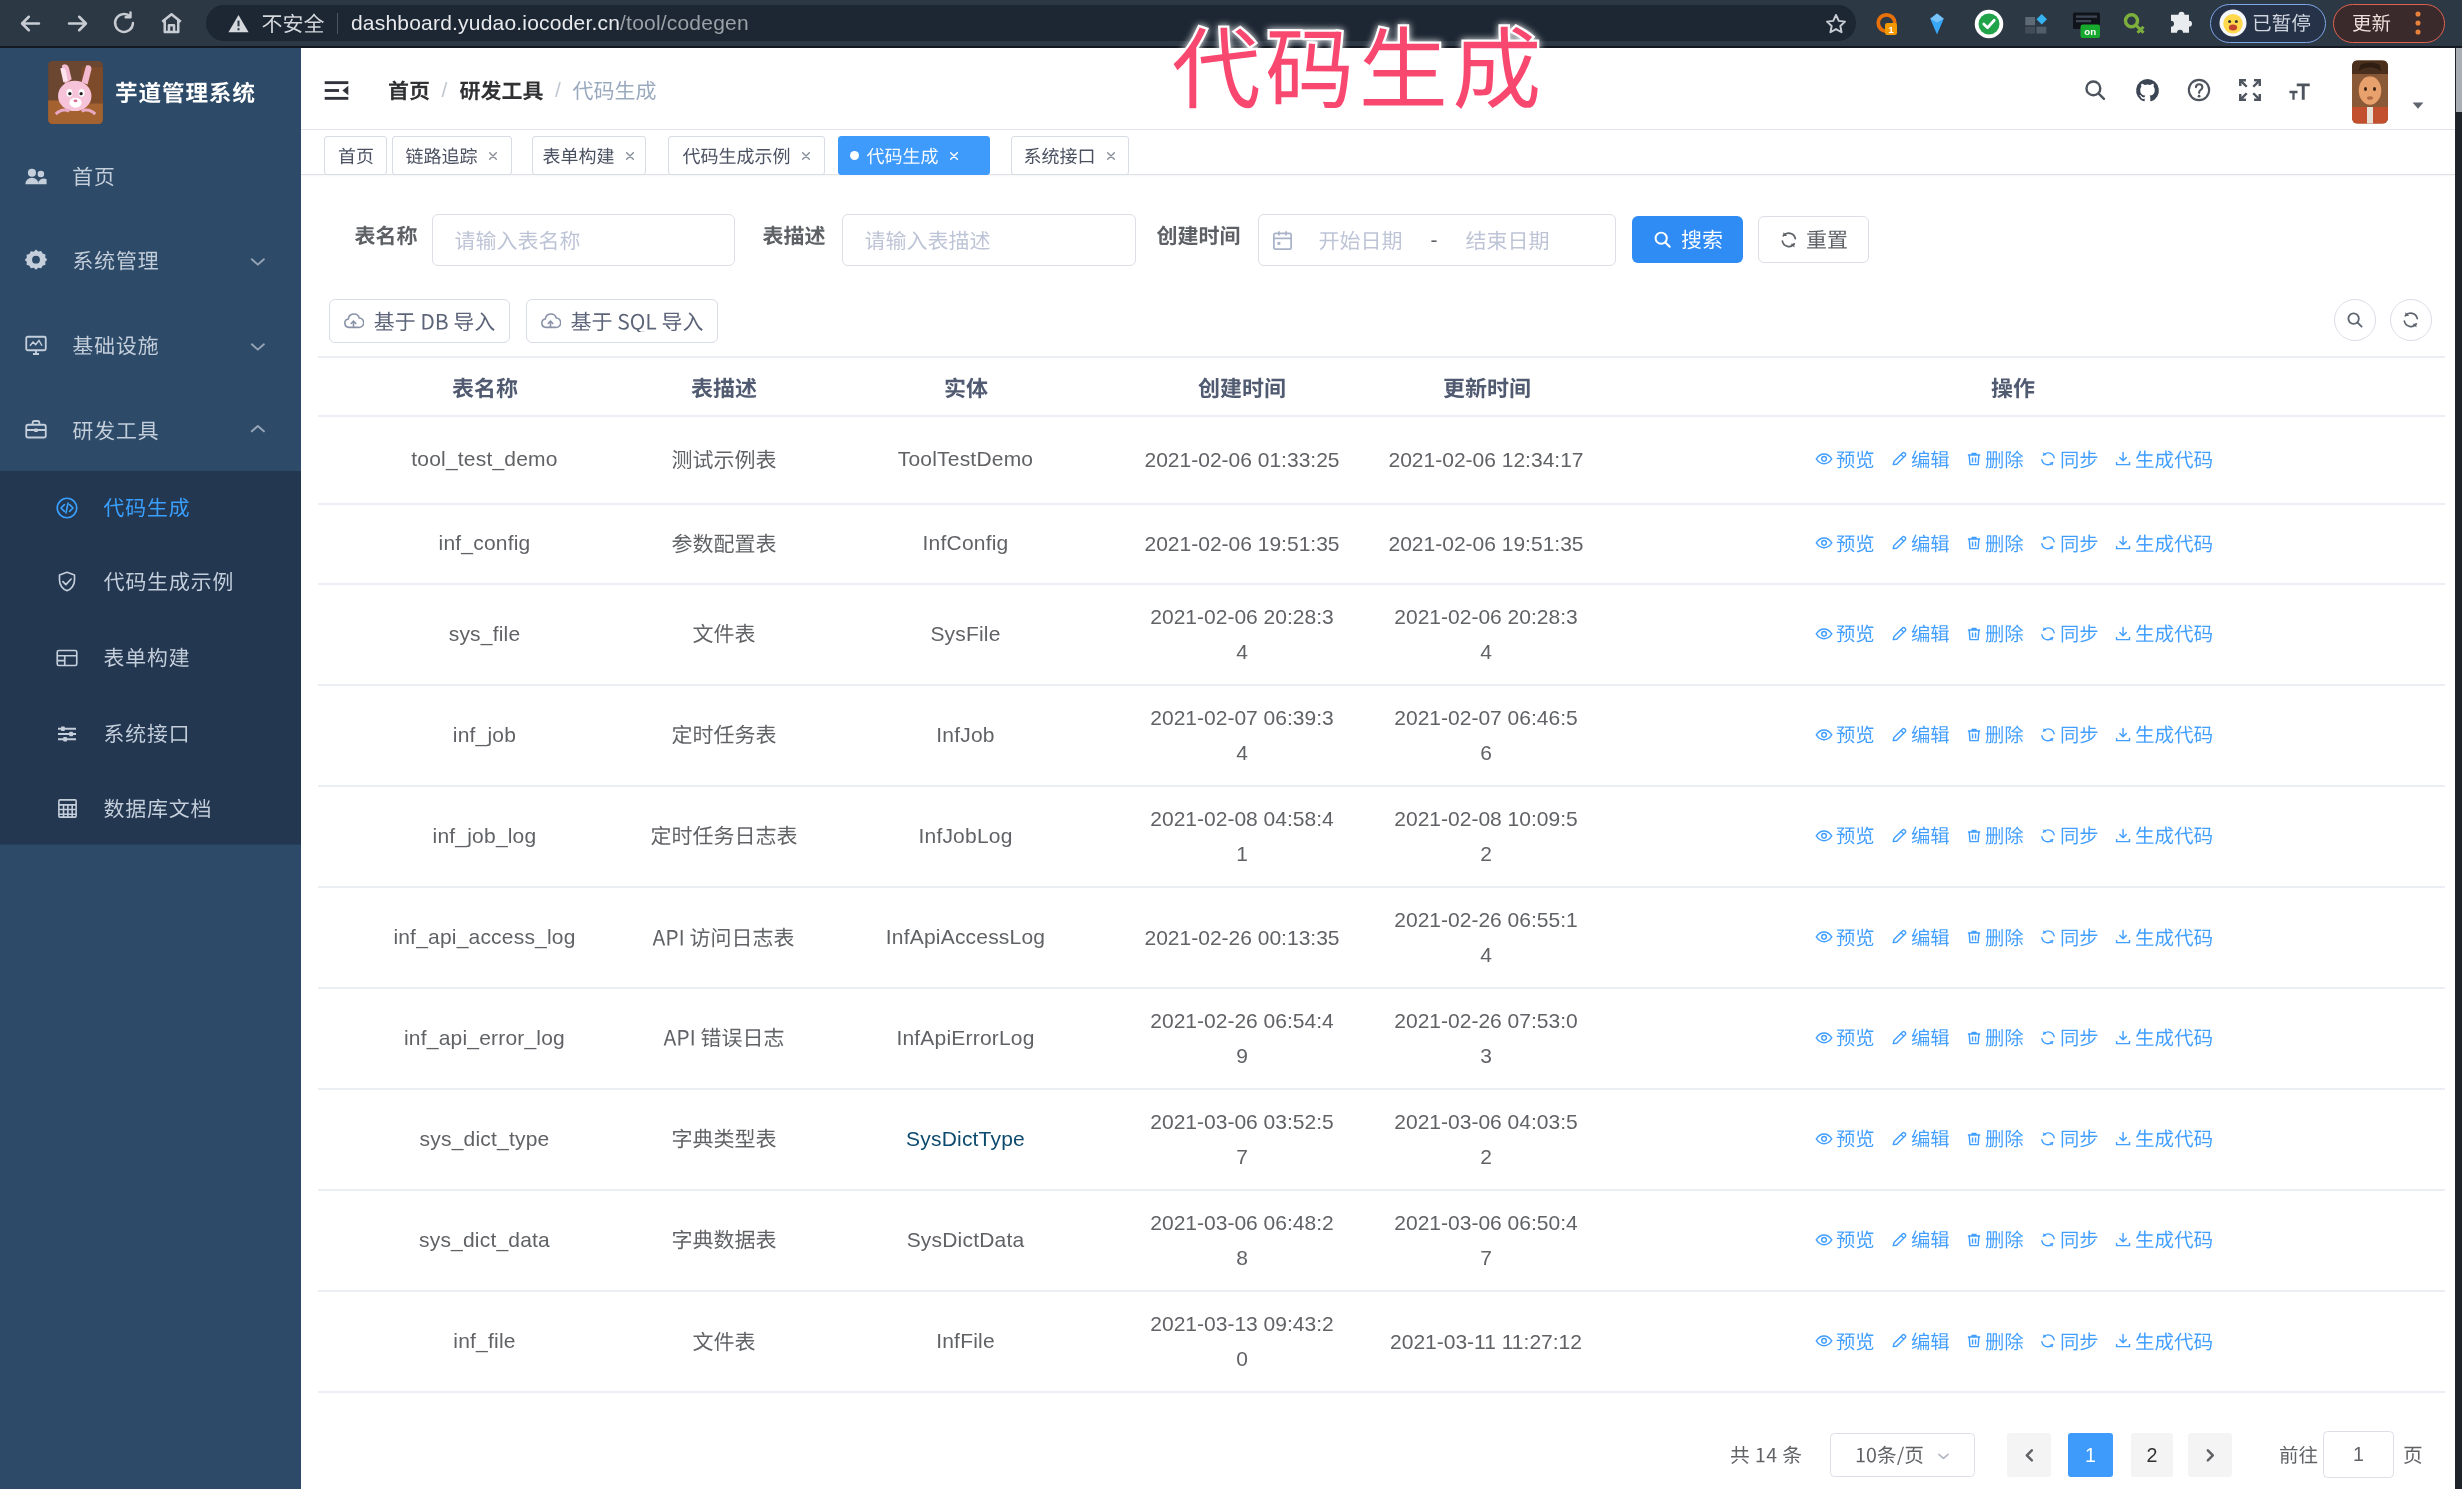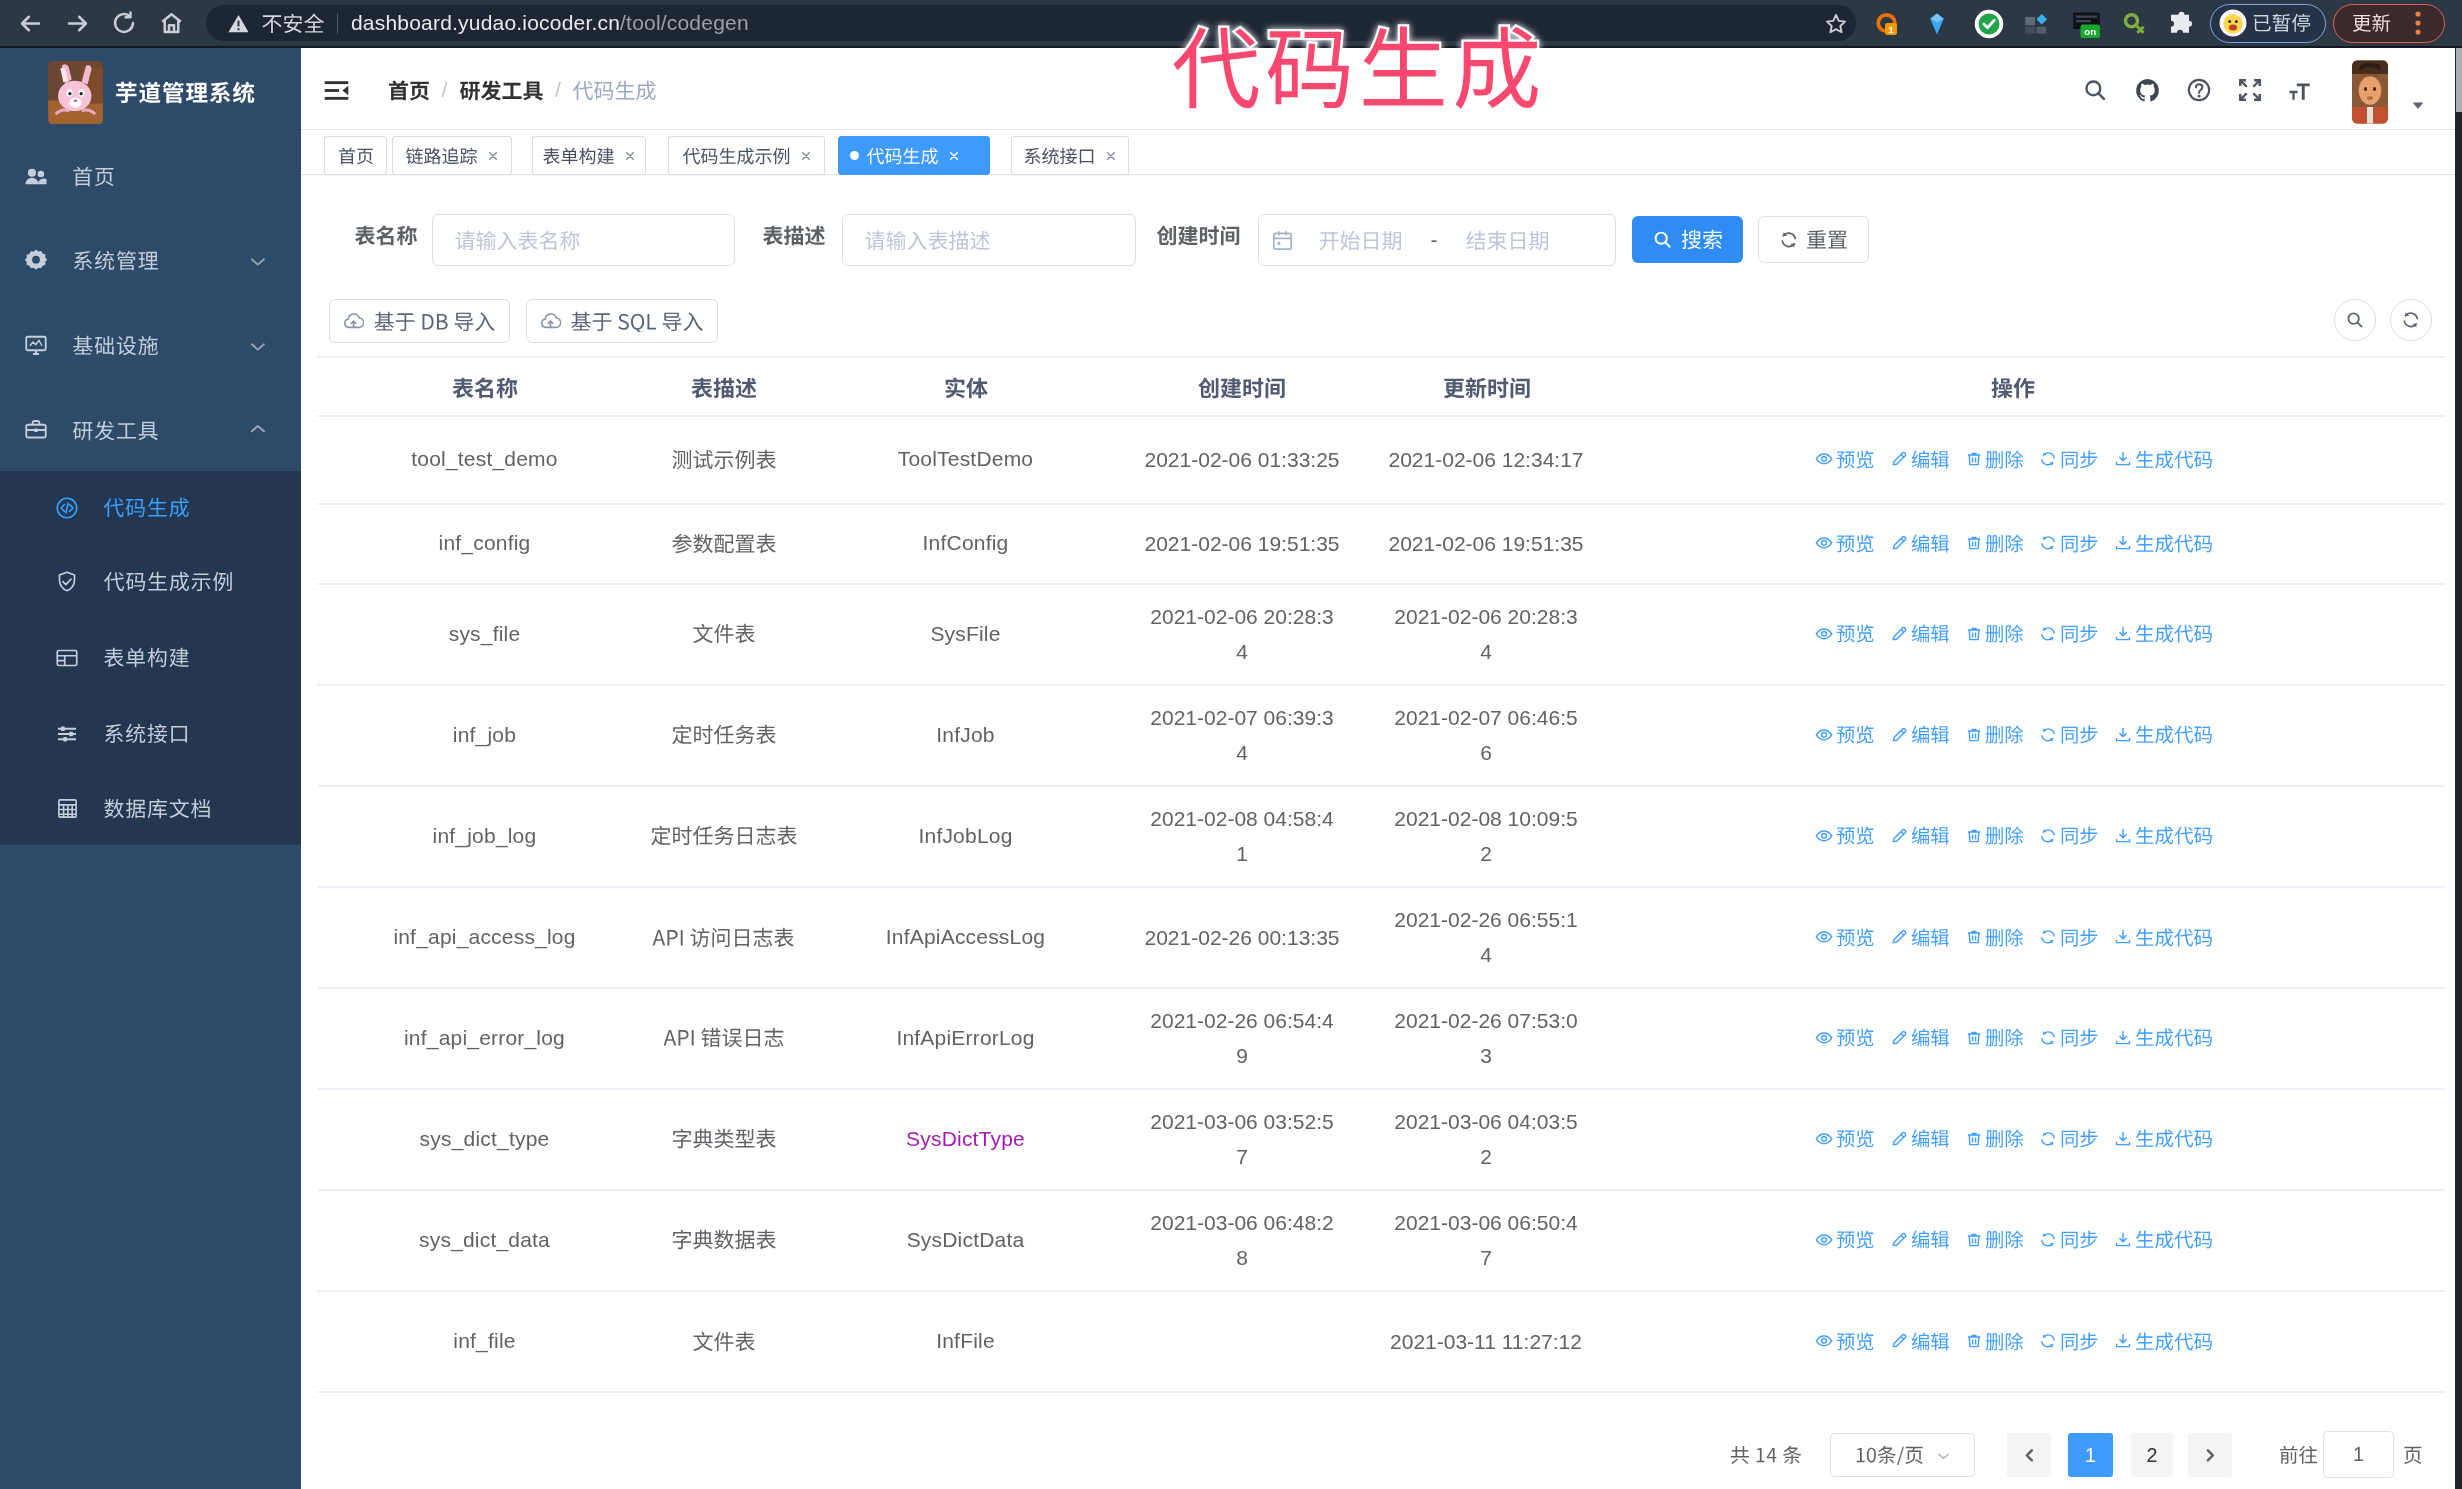--- a/index.html
+++ b/index.html
@@ -1129,21 +1129,21 @@
     <div style="position:absolute;left:318px;top:1088px;width:333px;height:101px;display:flex;align-items:center;justify-content:center;font-size:21px;color:#606266;letter-spacing:0.2px;">sys_dict_type</div>
     <div style="position:absolute;left:557px;top:1088px;width:333px;height:101px;display:flex;align-items:center;justify-content:center;">
       <svg class="z" width="106" height="21" viewBox="0 0 5000 1000" fill="#606266">
         <use href="#r5b57" x="0"></use>
         <use href="#r5178" x="1000"></use>
         <use href="#r7c7b" x="2000"></use>
         <use href="#r578b" x="3000"></use>
         <use href="#r8868" x="4000"></use>
       </svg>
     </div>
-    <div style="position:absolute;left:799px;top:1088px;width:333px;height:101px;display:flex;align-items:center;justify-content:center;font-size:21px;color:#a21caf;letter-spacing:0.2px;">SysDictType</div>
+    <div style="position:absolute;left:799px;top:1088px;width:333px;height:101px;display:flex;align-items:center;justify-content:center;font-size:21px;color:#0c4a6e;letter-spacing:0.2px;">SysDictType</div>
     <div style="position:absolute;left:1121px;top:1088px;width:242px;height:101px;display:flex;align-items:center;justify-content:center;font-size:21px;color:#606266;flex-direction:column;">
       <div style="line-height:35px;text-align:center">2021-03-06 03:52:5</div>
       <div style="line-height:35px;text-align:center">7</div>
     </div>
     <div style="position:absolute;left:1365px;top:1088px;width:242px;height:101px;display:flex;align-items:center;justify-content:center;font-size:21px;color:#606266;flex-direction:column;">
       <div style="line-height:35px;text-align:center">2021-03-06 04:03:5</div>
       <div style="line-height:35px;text-align:center">2</div>
     </div>
     <div style="position:absolute;left:1815px;top:1088px;width:398px;height:101px;display:flex;align-items:center;">
       <svg width="19.7" height="19.7" viewBox="0 0 28 28" fill="none">
@@ -1274,20 +1274,24 @@
     <div style="position:absolute;left:318px;top:1290px;width:2127px;height:1.5px;background:#ebeef5;"></div>
     <div style="position:absolute;left:318px;top:1290px;width:333px;height:102px;display:flex;align-items:center;justify-content:center;font-size:21px;color:#606266;letter-spacing:0.2px;">inf_file</div>
     <div style="position:absolute;left:557px;top:1290px;width:333px;height:102px;display:flex;align-items:center;justify-content:center;">
       <svg class="z" width="64" height="21" viewBox="0 0 3000 1000" fill="#606266">
         <use href="#r6587" x="0"></use>
         <use href="#r4ef6" x="1000"></use>
         <use href="#r8868" x="2000"></use>
       </svg>
     </div>
     <div style="position:absolute;left:799px;top:1290px;width:333px;height:102px;display:flex;align-items:center;justify-content:center;font-size:21px;color:#606266;letter-spacing:0.2px;">InfFile</div>
+    <div style="position:absolute;left:1121px;top:1290px;width:242px;height:102px;display:flex;align-items:center;justify-content:center;font-size:21px;color:#606266;flex-direction:column;">
+      <div style="line-height:35px;text-align:center">2021-03-13 09:43:2</div>
+      <div style="line-height:35px;text-align:center">0</div>
+    </div>
     <div style="position:absolute;left:1365px;top:1290px;width:242px;height:102px;display:flex;align-items:center;justify-content:center;font-size:21px;color:#606266;flex-direction:column;">
       <div style="line-height:35px;text-align:center">2021-03-11 11:27:12</div>
     </div>
     <div style="position:absolute;left:1815px;top:1290px;width:398px;height:102px;display:flex;align-items:center;">
       <svg width="19.7" height="19.7" viewBox="0 0 28 28" fill="none">
         <path d="M2 14S7 6.5 14 6.5 26 14 26 14s-5 7.5-12 7.5S2 14 2 14z" stroke="#419eff" stroke-width="2.2"></path>
         <circle cx="14" cy="14" r="3.6" stroke="#419eff" stroke-width="2.2"></circle>
       </svg>
       <b style="width:3px"></b>
       <svg class="z" width="42" height="21" viewBox="0 0 2000 1000" fill="#419eff">

